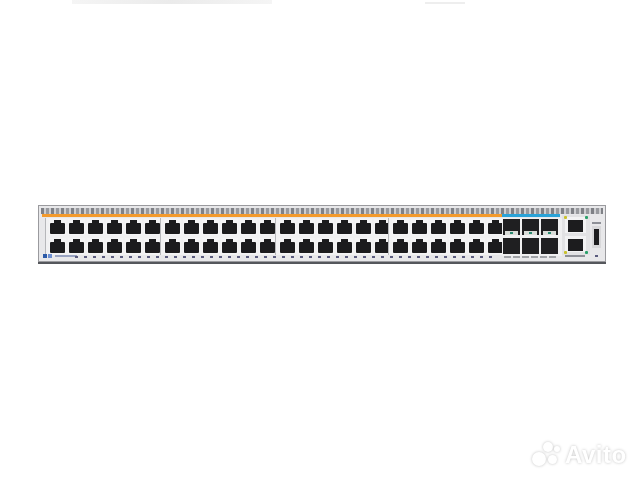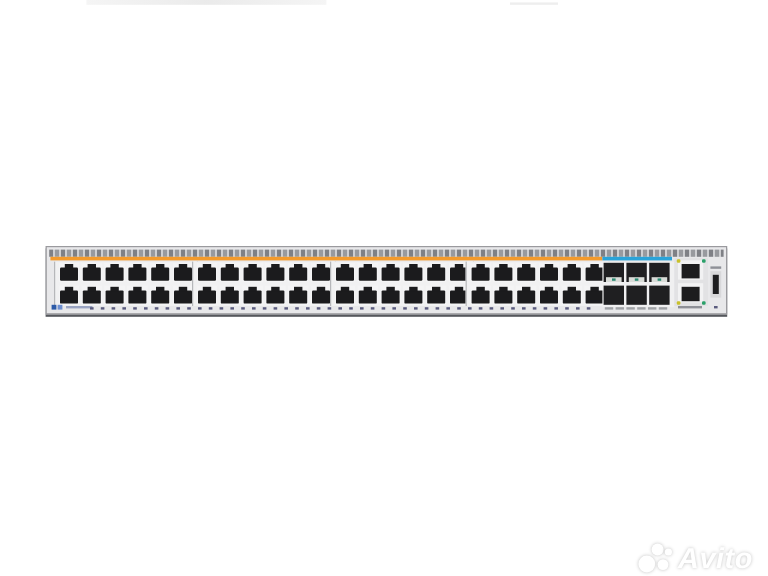--- a/index.html
+++ b/index.html
@@ -38,21 +38,21 @@
   .mgmt-port::before { content:""; position:absolute; left:3px; right:3px; top:3px; bottom:1px; background:#1c1c1e; }
   .mgmt-led-y { position:absolute; width:3px; height:3px; background:#c9c12a; border-radius:1px; }
   .mgmt-led-g { position:absolute; width:3px; height:3px; background:#2aa06a; border-radius:1px; }
   .mgmt-label { position:absolute; left:526px; top:49px; width:20px; height:2px; background:#8e9097; }
 
   .usb-area { position:absolute; left:553px; top:20px; width:9px; height:22px; background:#d8d8da; }
   .usb-slot { position:absolute; left:2px; top:3px; width:5px; height:16px; background:#1d1d1f; }
   .usb-label { position:absolute; left:553px; top:16px; width:9px; height:2px; background:#8e9097; }
   .usb-led { position:absolute; left:556px; top:49px; width:3px; height:2px; background:#5a5b7e; }
 
-  .watermark { position:absolute; left:532px; top:452px; display:flex; align-items:center; gap:3px; color:#fff; font-size:24px; font-weight:bold; text-shadow:0 0 3px rgba(0,0,0,0.25); letter-spacing:0.5px;font-style:italic; }
+  .watermark { position:absolute; left:532px; top:441px; display:flex; align-items:center; gap:3px; color:#fff; font-size:24px; font-weight:bold; text-shadow:0 0 3px rgba(0,0,0,0.25); letter-spacing:0.5px; }
   .wm-bubbles { position:relative; width:30px; height:26px; }
   .wm-bubbles span { position:absolute; border-radius:50%; background:#fff; box-shadow:0 0 3px rgba(0,0,0,0.25); }
 </style>
 </head>
 <body>
 
 <div class="top-caption"></div>
 <div class="top-caption-right"></div>
 
 <div class="switch">

